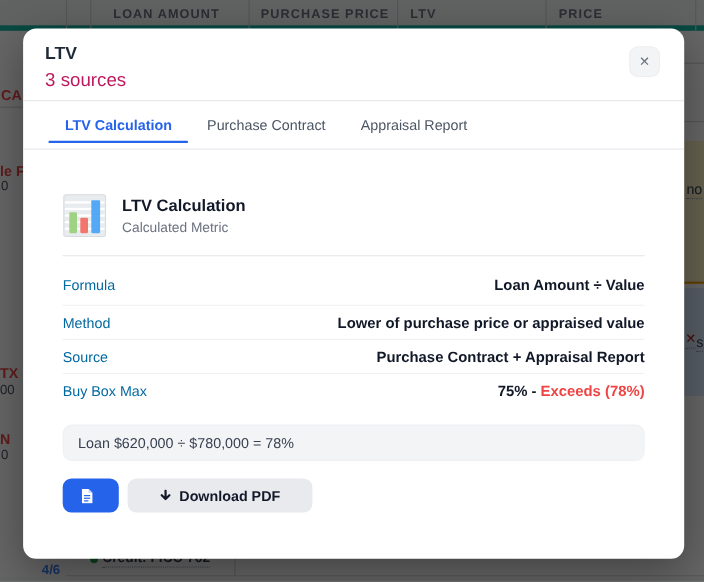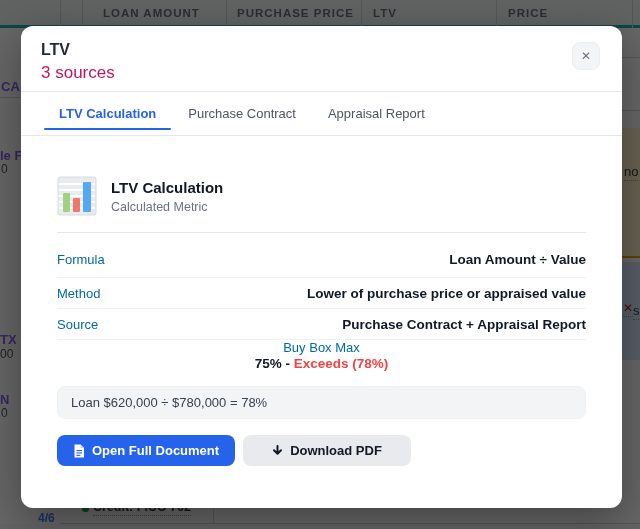--- a/index.html
+++ b/index.html
@@ -3,27 +3,27 @@
 <meta charset="utf-8">
 <style>
   * { margin:0; padding:0; box-sizing:border-box; }
   html,body { width:640px; height:529px; overflow:hidden;
     font-family:"Liberation Sans","DejaVu Sans",sans-serif; background:#fff; }
   .stage { position:relative; width:640px; height:529px; overflow:hidden; }
 
   
   .bg { position:absolute; inset:0; z-index:1; background:#fff; }
   .bg-header { position:absolute; left:0; top:0; width:640px; height:28px;
-    background:#f3f4f6; border-bottom:3px solid #14b8a6; }
+    background:#f3f4f6; border-bottom:5px solid #14b8a6; }
   .bg-col-label { position:absolute; top:7px; font-size:11.5px; font-weight:600;
     color:#6b7280; letter-spacing:1px; white-space:nowrap; }
   .vline { position:absolute; top:0; width:1px; height:28px; background:#d1d5db; }
   .hline { position:absolute; height:1px; background:#d1d5db; }
   .frag { position:absolute; white-space:nowrap; }
-  .frag-bold { font-size:13px; font-weight:700; color:#8b5cf6; }
+  .frag-bold { font-size:13px; font-weight:700; color:#ef4444; }
   .frag-sub { font-size:12px; color:#4b5563; }
   .amber-row { position:absolute; left:615px; top:128px; width:25px; height:130px;
     background:#fef3c7; border-bottom:2px solid #f59e0b; }
   .blue-row { position:absolute; left:615px; top:262px; width:25px; height:98px;
     background:#dbeafe; }
   .dotted { border-bottom:1px dotted #9ca3af; padding-bottom:1px; }
   .pager { position:absolute; left:38px; top:511px; font-size:12px; font-weight:600; color:#3b82f6; }
   .credit-line { position:absolute; left:93px; top:500px; font-size:12.5px;
     font-weight:600; color:#374151; white-space:nowrap; }
   .credit-dot { position:absolute; left:82px; top:505px; width:7px; height:7px;
@@ -59,21 +59,21 @@
   .content { padding:0 36px; }
   .metric-card { display:flex; align-items:flex-start; margin-top:40px; }
   .metric-icon { width:40px; height:40px; margin-right:14px; flex:none; }
   .metric-title { font-size:15px; font-weight:700; color:#111827; margin-top:3px; }
   .metric-sub { font-size:12.5px; color:#6b7280; margin-top:4px; }
   .card-divider { height:1px; background:#e5e7eb; margin-top:16px; }
 
   .kv-row { display:flex; align-items:center; justify-content:space-between;
     height:31px; border-bottom:1px solid #eef0f2; }
   .kv-row.first { height:45px; padding-top:8px; }
-  .kv-row.last { border-bottom:none;flex-direction:column; }
+  .kv-row.last { border-bottom:none; }
   .kv-label { font-size:13px; color:#0369a1; }
   .kv-value { font-size:13.5px; font-weight:700; color:#111827; white-space:nowrap; }
   .kv-alert { color:#ef4444; }
 
   .formula-note { margin-top:15px; height:33px; display:flex; align-items:center;
     background:#f3f4f6; border:1px solid #eef0f2; border-radius:8px; padding:0 13px;
     font-size:13px; color:#374151; }
 
   .btn-row { display:flex; margin-top:16px; }
   .btn { display:inline-flex; align-items:center; height:31px; border:none;
@@ -193,21 +193,20 @@
         <button class="btn btn-primary">
           <span class="ic">
             <svg width="12" height="14" viewBox="0 0 12 14">
               <path d="M1.5 0.5 H7.5 L11 4 V13.5 H1.5 Z" fill="#ffffff"></path>
               <path d="M7.5 0.5 L11 4 H7.5 Z" fill="#bcd3fb"></path>
               <rect x="3.4" y="6" width="5.6" height="1.1" fill="#2563eb"></rect>
               <rect x="3.4" y="8.4" width="5.6" height="1.1" fill="#2563eb"></rect>
               <rect x="3.4" y="10.8" width="4" height="1.1" fill="#2563eb"></rect>
             </svg>
           </span>
-          <span>Open Full Document</span>
         </button>
         <button class="btn btn-secondary">
           <span class="ic">
             <svg width="11" height="12" viewBox="0 0 11 12">
               <path d="M5.5 1 V8 M2 5.2 L5.5 8.7 L9 5.2" stroke="#111827" stroke-width="2" fill="none" stroke-linecap="round" stroke-linejoin="round"></path>
             </svg>
           </span>
           <span>Download PDF</span>
         </button>
       </div>

